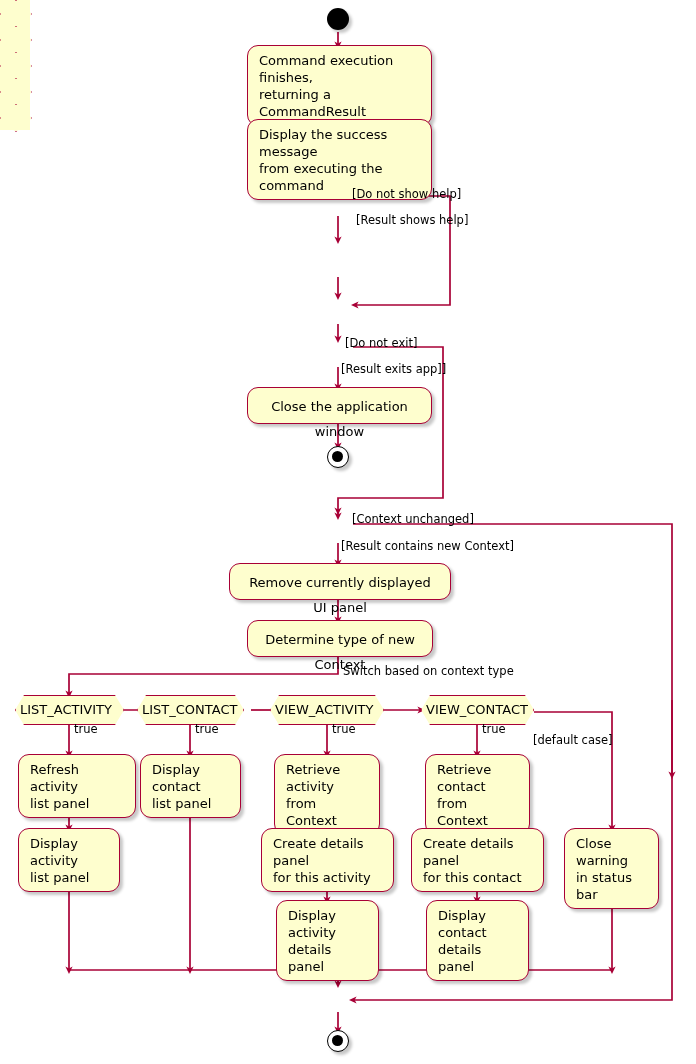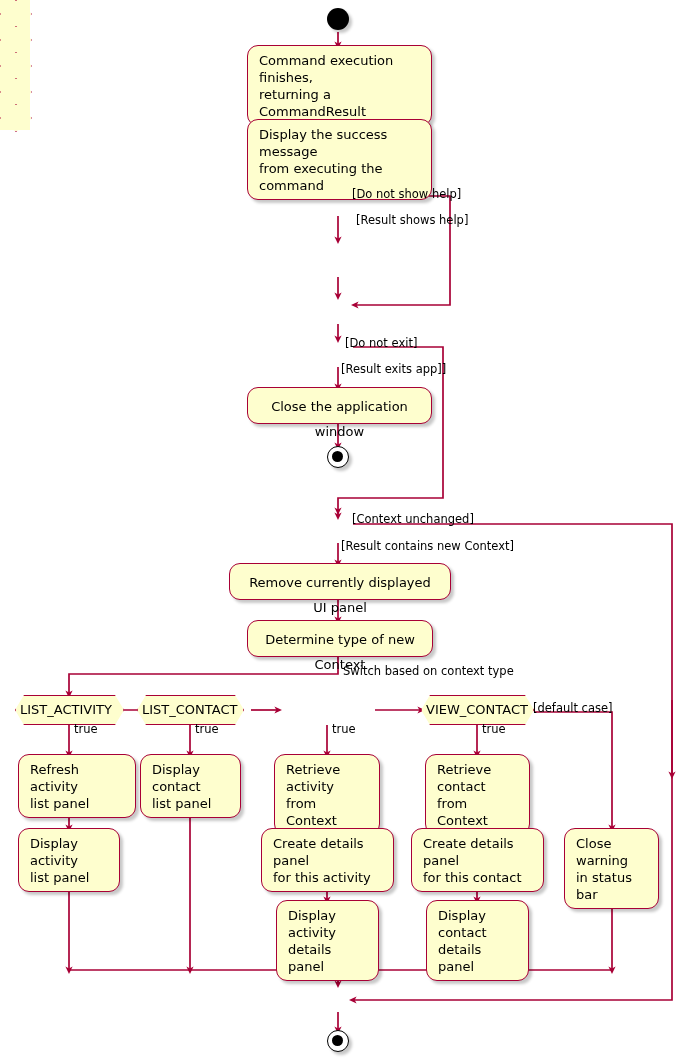--- a/index.html
+++ b/index.html
@@ -136,20 +136,21 @@
   <div class="dia" style="left:323px;top:516px;">
       <i></i>
     </div>
 
   <div class="node act ctr" style="left:229px;top:563px;width:222px;height:37px;line-height:25px;">Remove currently displayed UI panel</div>
 
   <div class="node act ctr" style="left:247px;top:620px;width:186px;height:37px;line-height:25px;">Determine type of new Context</div>
 
   <div class="node hex" style="left:15px;top:695px;width:109px;">LIST_ACTIVITY</div>
   <div class="node hex" style="left:137px;top:695px;width:107px;">LIST_CONTACT</div>
+  <div class="node hex" style="left:270px;top:695px;width:114px;">VIEW_ACTIVITY</div>
   <div class="node hex" style="left:421px;top:695px;width:113px;">VIEW_CONTACT</div>
 
   <div class="node act" style="left:18px;top:754px;width:118px;">Refresh activity
 list panel</div>
   <div class="node act" style="left:18px;top:828px;width:102px;">Display activity
 list panel</div>
 
   <div class="node act" style="left:140px;top:754px;width:101px;">Display contact
 list panel</div>
 
@@ -177,20 +178,20 @@
       <b></b>
     </div>
 
   <div class="elbl" style="left:352px;top:188px;">[Do not show help]</div>
   <div class="elbl" style="left:356px;top:214px;">[Result shows help]</div>
   <div class="elbl" style="left:345px;top:337px;">[Do not exit]</div>
   <div class="elbl" style="left:341px;top:363px;">[Result exits app]]</div>
   <div class="elbl" style="left:352px;top:513px;">[Context unchanged]</div>
   <div class="elbl" style="left:341px;top:540px;">[Result contains new Context]</div>
   <div class="elbl" style="left:343px;top:665px;">Switch based on context type</div>
-  <div class="elbl" style="left:533px;top:702px;">[default case]</div>
+  <div class="elbl" style="left:533px;top:734px;">[default case]</div>
 
   <div class="elbl" style="left:74px;top:723px;">true</div>
   <div class="elbl" style="left:195px;top:723px;">true</div>
   <div class="elbl" style="left:332px;top:723px;">true</div>
   <div class="elbl" style="left:482px;top:723px;">true</div>
 
 </div>
 
 </body></html>

